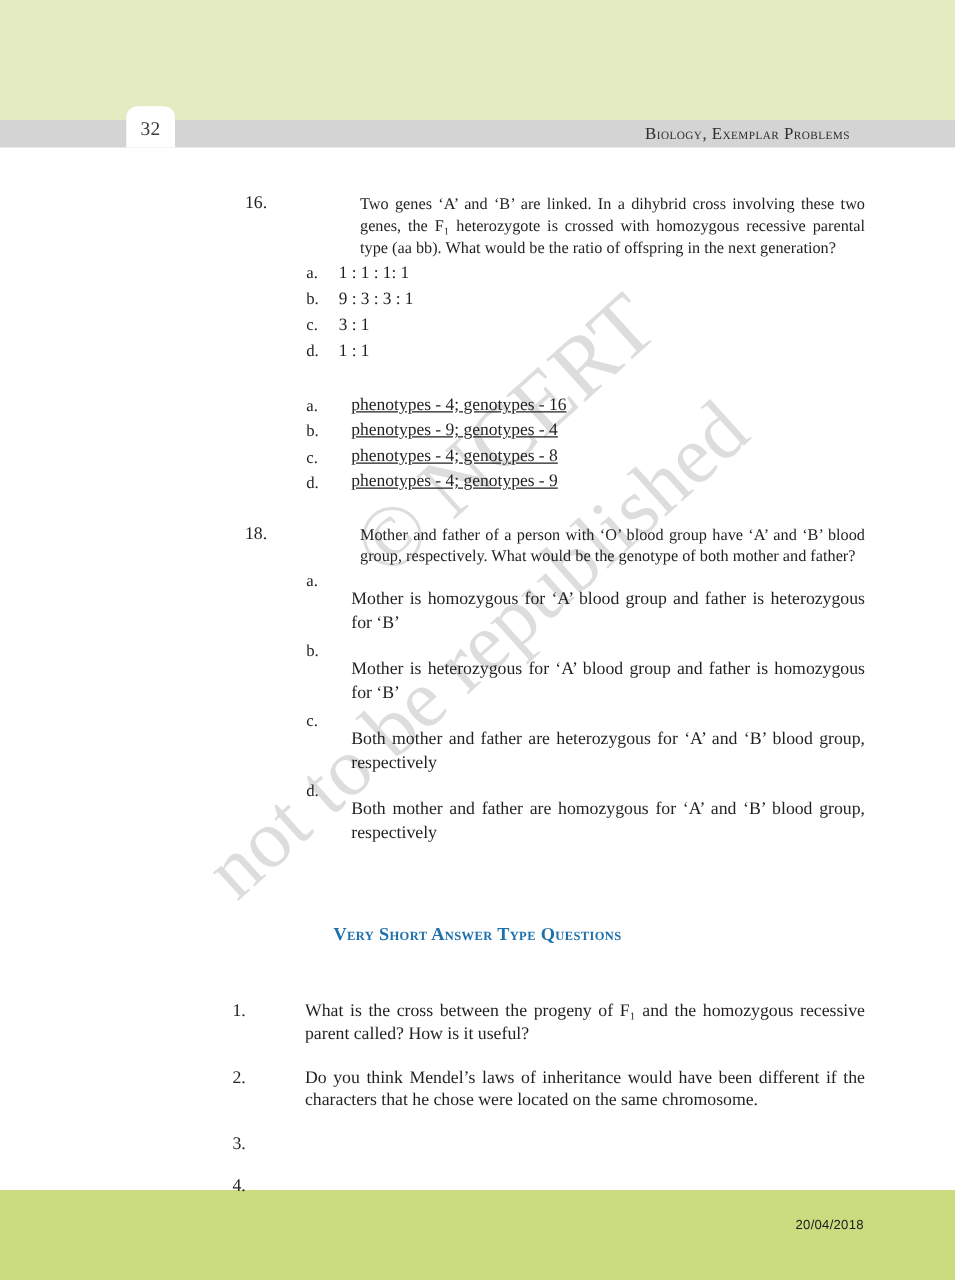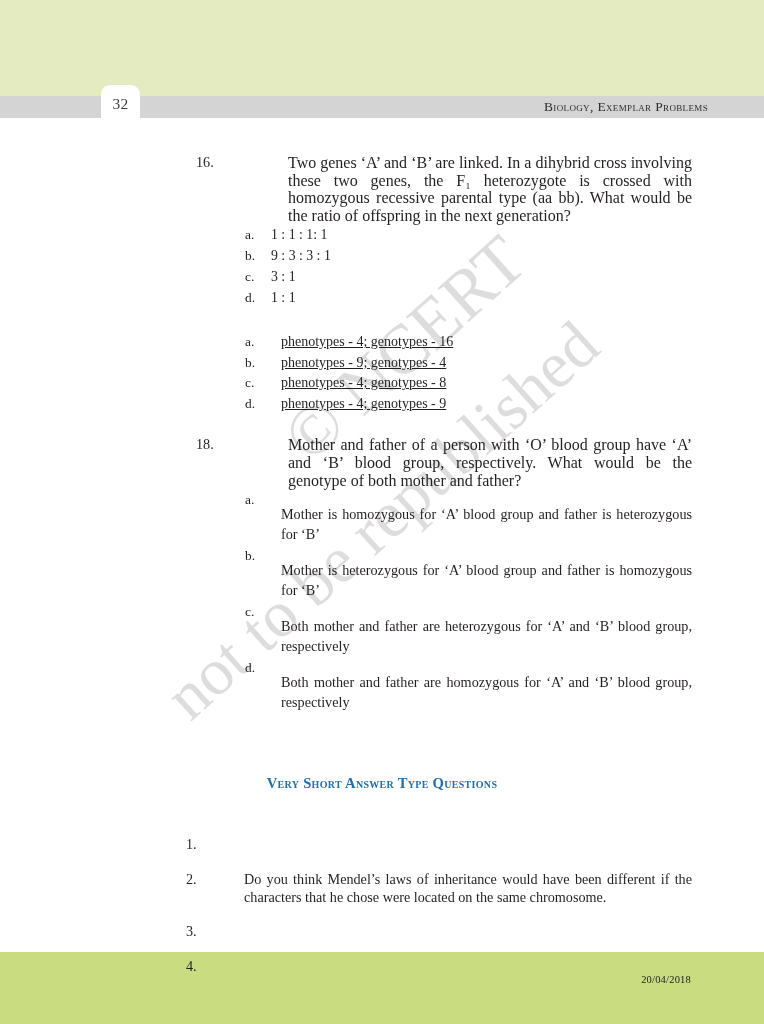--- a/index.html
+++ b/index.html
@@ -55,42 +55,42 @@
     font-size: 15.5px;
     color: #3b3b3b;
     letter-spacing: .3px;
     line-height: 1;
     padding-top: 4px;
     text-align: right;
   }
 
   .running-head {
     position: absolute;
-    right: 56px;
+    right: 84px;
     top: 99px;
     font-size: 13.5px;
     font-variant: small-caps;
     letter-spacing: .35px;
     color: #2d2d2d;
     white-space: nowrap;
   }
 
   .footer-band {
     position: absolute;
     left: 0;
     bottom: 0;
     width: 764px;
     height: 72px;
     background: #c9dc80;
   }
   .footer-date {
     position: absolute;
     right: 73px;
     top: 22px;
-    font-family: Liberation Serif, serif;
+    font-family: Liberation Sans, sans-serif;
     font-size: 10.5px;
     color: #1d1d1d;
     letter-spacing: .2px;
   }
 
   
   .watermark {
     position: absolute;
     left: 0; top: 118px;
     width: 764px;
@@ -137,21 +137,21 @@
   }
   .q-num {
     width: 48px;
     flex: 0 0 48px;
     font-size: 14.2px;
     line-height: 17.6px;
     padding-top: 0;
   }
   .q-body {
     flex: 1 1 auto;
-    font-size: 16px;
+    font-size: 13px;
     line-height: 17.6px;
     text-align: justify;
     text-justify: inter-word;
   }
 
   .opts {
     margin: 1px 72px 0 245px;
   }
   .opt-row {
     display: flex;
@@ -317,20 +317,21 @@
     </div>
 
     <div class="spacer-44"></div>
 
     <div class="section-heading">Very Short Answer Type Questions</div>
 
     <div class="spacer-26"></div>
 
     <div class="vs-block">
       <div class="vs-num">1.</div>
+      <div class="vs-body">What is the cross between the progeny of F₁ and the homozygous recessive parent called? How is it useful?</div>
     </div>
 
     <div class="spacer-16"></div>
 
     <div class="vs-block">
       <div class="vs-num">2.</div>
       <div class="vs-body">Do you think Mendel’s laws of inheritance would have been different if the characters that he chose were located on the same chromosome.</div>
     </div>
 
     <div class="spacer-16"></div>

